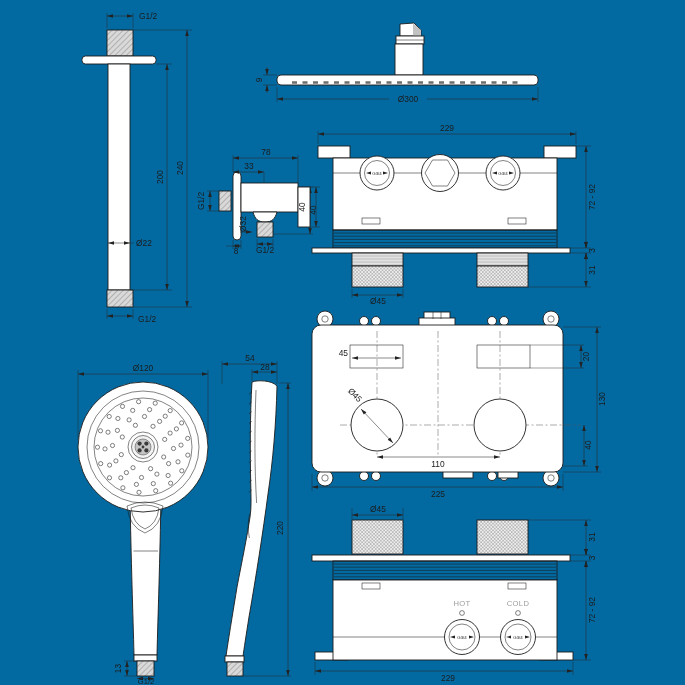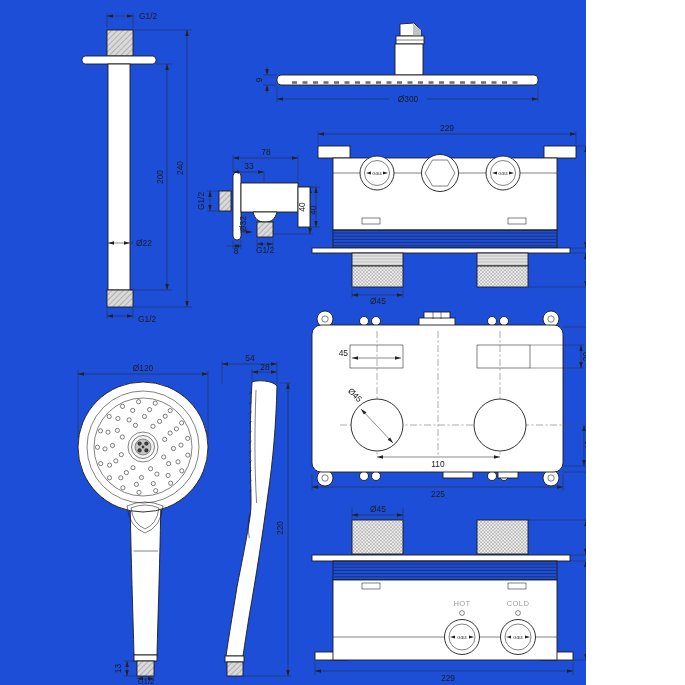--- a/index.html
+++ b/index.html
@@ -1,16 +1,16 @@
 <!DOCTYPE html>
 <html><head>
 <meta charset="utf-8">
 <style>
   html,body{margin:0;padding:0;background:#fff}
-  .canvas{position:relative;width:586px;height:685px;background:#1d4ed8;overflow:hidden}
+  .canvas{position:relative;width:685px;height:685px;background:#0369a1;overflow:hidden}
   svg text{font-family:"Liberation Sans",sans-serif;fill:#1c1c1c}
   .o{fill:#fff;stroke:#1c1c1c;stroke-width:.9}
   .on{fill:none;stroke:#1c1c1c;stroke-width:.9}
   .t{fill:none;stroke:#1c1c1c;stroke-width:.55}
   .d{fill:none;stroke:#2b2b2b;stroke-width:.55}
   .x{fill:none;stroke:#2b2b2b;stroke-width:.45}
   .cl{fill:none;stroke:#555;stroke-width:.5;stroke-dasharray:7 2.5 2 2.5}
   .th{fill:url(#hatch);stroke:#1c1c1c;stroke-width:.9}
   .kn{fill:url(#knurl);stroke:#1c1c1c;stroke-width:.9}
   .hb{fill:url(#hlines);stroke:#1c1c1c;stroke-width:.9}

